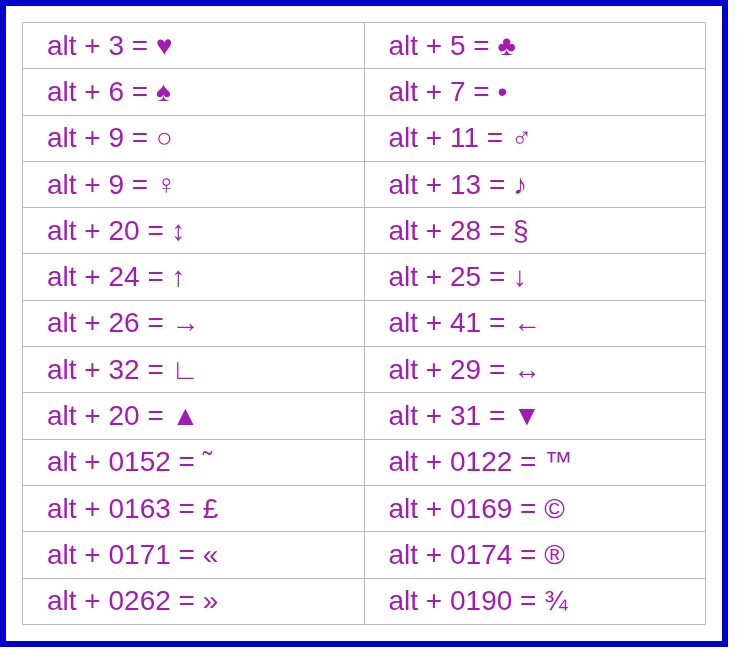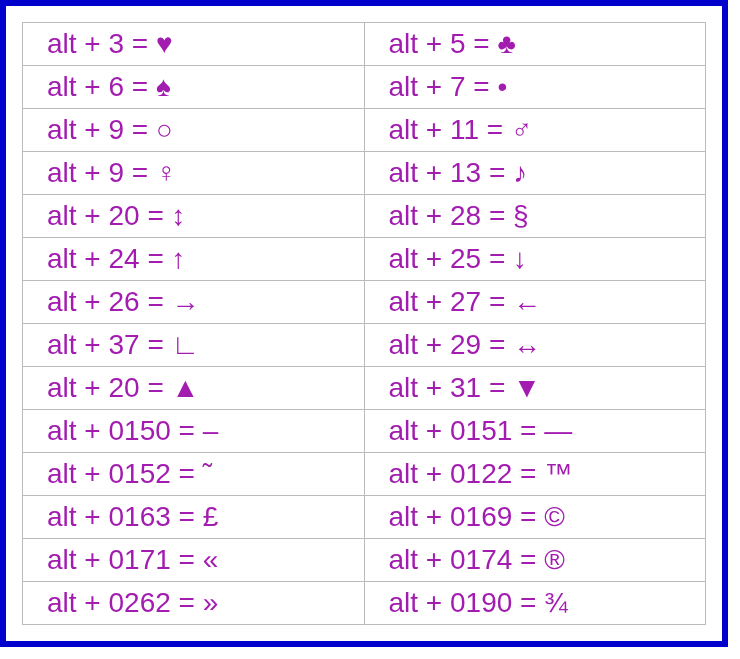--- a/index.html
+++ b/index.html
@@ -96,50 +96,42 @@
         <td>
           <span class="code">alt + 25</span><span> = </span><span class="sym">↓</span>
         </td>
       </tr>
 
       <tr>
         <td>
           <span class="code">alt + 26</span><span> = </span><span class="sym">→</span>
         </td>
         <td>
-          <span class="code">alt + 27</span><span> = </span><span class="sym">←</span>
+          <span class="code">alt + 41</span><span> = </span><span class="sym">←</span>
         </td>
       </tr>
 
       <tr>
         <td>
-          <span class="code">alt + 37</span><span> = </span><span class="sym">∟</span>
+          <span class="code">alt + 32</span><span> = </span><span class="sym">∟</span>
         </td>
         <td>
           <span class="code">alt + 29</span><span> = </span><span class="sym">↔</span>
         </td>
       </tr>
 
       <tr>
         <td>
           <span class="code">alt + 20</span><span> = </span><span class="sym">▲</span>
         </td>
         <td>
           <span class="code">alt + 31</span><span> = </span><span class="sym">▼</span>
         </td>
       </tr>
 
-      <tr>
-        <td>
-          <span class="code">alt + 0150</span><span> = </span><span class="sym">–</span>
-        </td>
-        <td>
-          <span class="code">alt + 0151</span><span> = </span><span class="sym">—</span>
-        </td>
-      </tr>
 
       <tr>
         <td>
           <span class="code">alt + 0152</span><span> = </span><span class="sym">˜</span>
         </td>
         <td>
           <span class="code">alt + 0122</span><span> = </span><span class="sym">™</span>
         </td>
       </tr>
 

